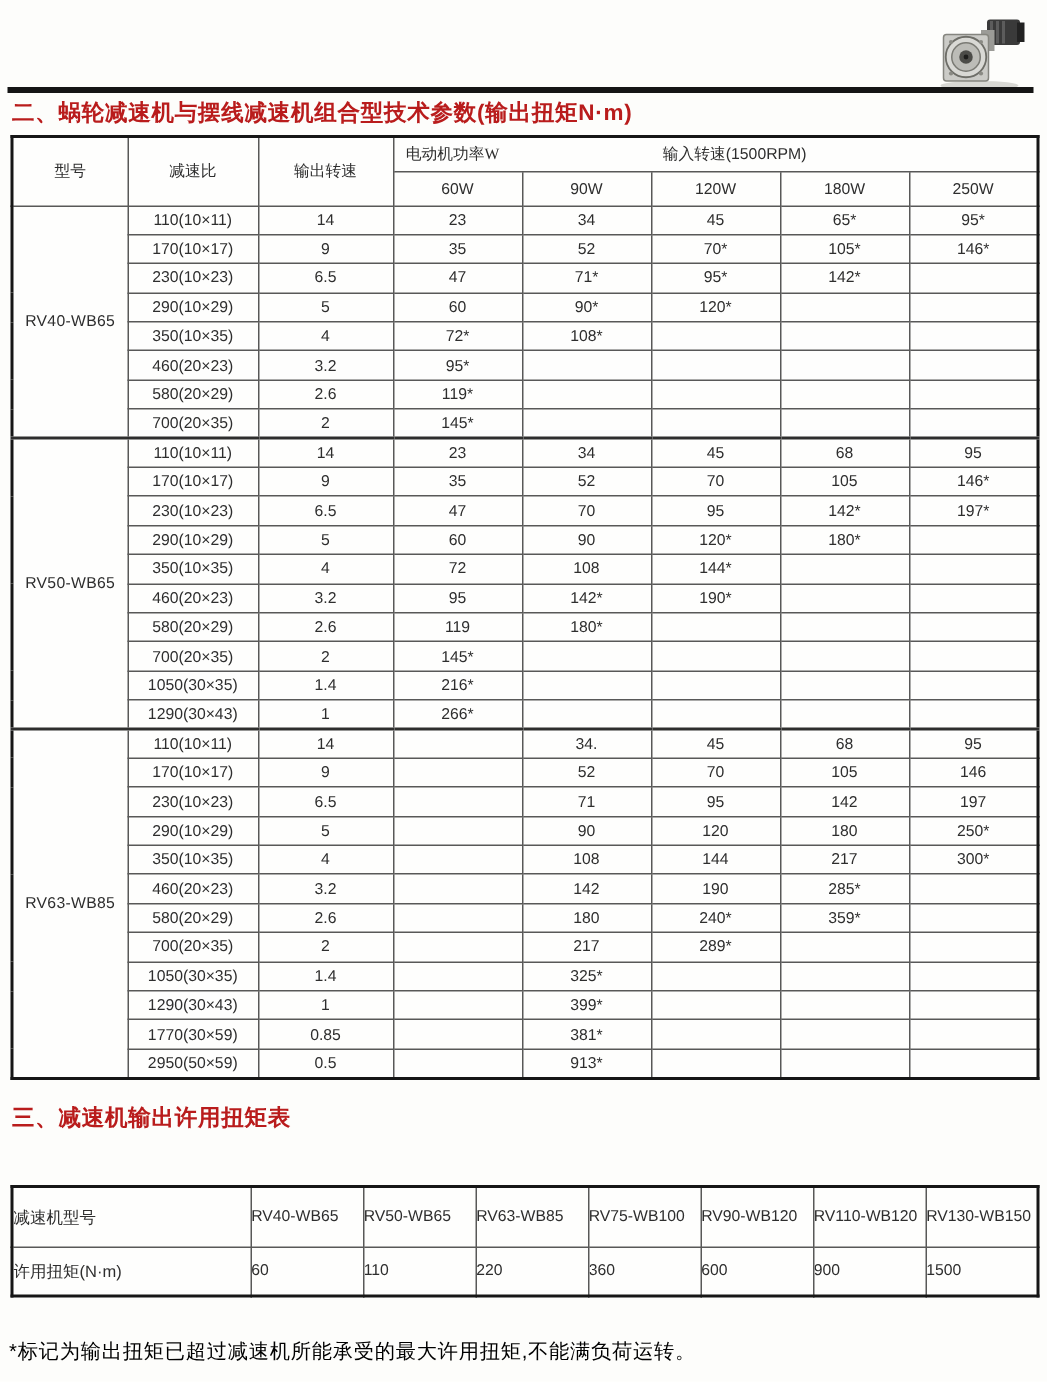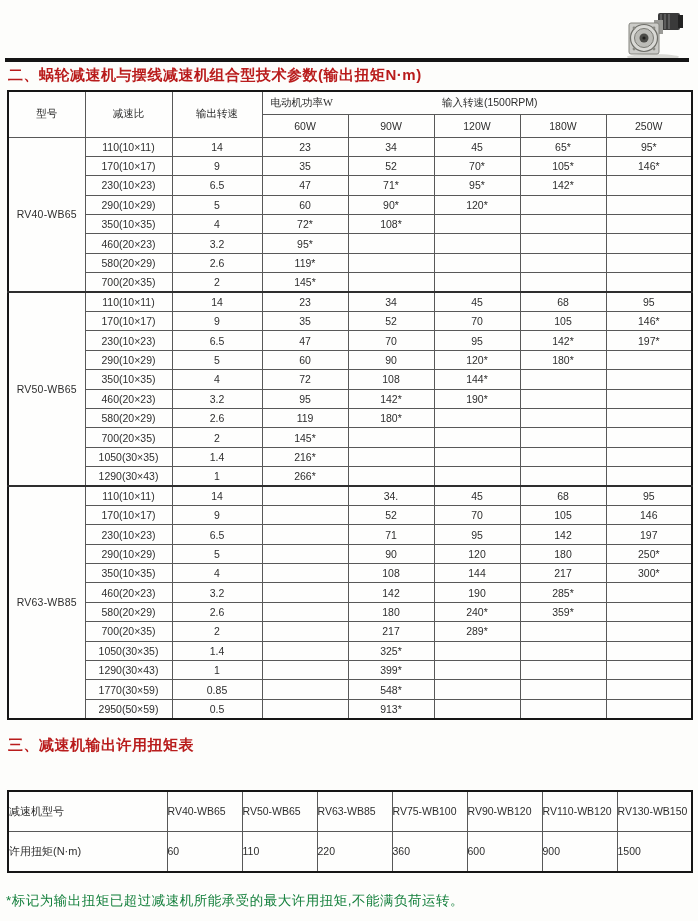--- a/index.html
+++ b/index.html
@@ -47,26 +47,26 @@
   table.torque {
     position:absolute; top:790px; left:7px; width:684px;
     border:2px solid #161616;
   }
   table.torque td {
     border:1px solid #585858;
     font-size:10.5px; text-align:left; vertical-align:middle;
     color:#2e2e2e; white-space:nowrap; overflow:hidden;
   }
   table.torque tr.hdr { height:40px; }
-  table.torque tr.val { height:41px; }
+  table.torque tr.val { height:33px; }
   table.torque td.lbl { font-size:11px; }
 
   .footnote {
     position:absolute; top:892px; left:6px;
-    font-size:13.5px; color:#15803d; letter-spacing:0.5px; white-space:nowrap;
+    font-size:13.5px; color:#000000; letter-spacing:0.5px; white-space:nowrap;
   }
 </style>
 </head>
 <body>
 
 <div class="photo">
   <svg width="66" height="50" viewBox="0 0 66 50">
     <ellipse cx="33" cy="47" rx="26" ry="3" fill="#d8d8d4"></ellipse>
     <rect x="38" y="3" width="22" height="17" rx="2" fill="#3a3a3a"></rect>
     <rect x="40" y="4" width="2" height="15" fill="#5c5c5c"></rect>
@@ -372,21 +372,21 @@
         <td></td>
         <td>399*</td>
         <td></td>
         <td></td>
         <td></td>
       </tr>
       <tr>
         <td>1770(30×59)</td>
         <td>0.85</td>
         <td></td>
-        <td>548*</td>
+        <td>381*</td>
         <td></td>
         <td></td>
         <td></td>
       </tr>
       <tr>
         <td>2950(50×59)</td>
         <td>0.5</td>
         <td></td>
         <td>913*</td>
         <td></td>

